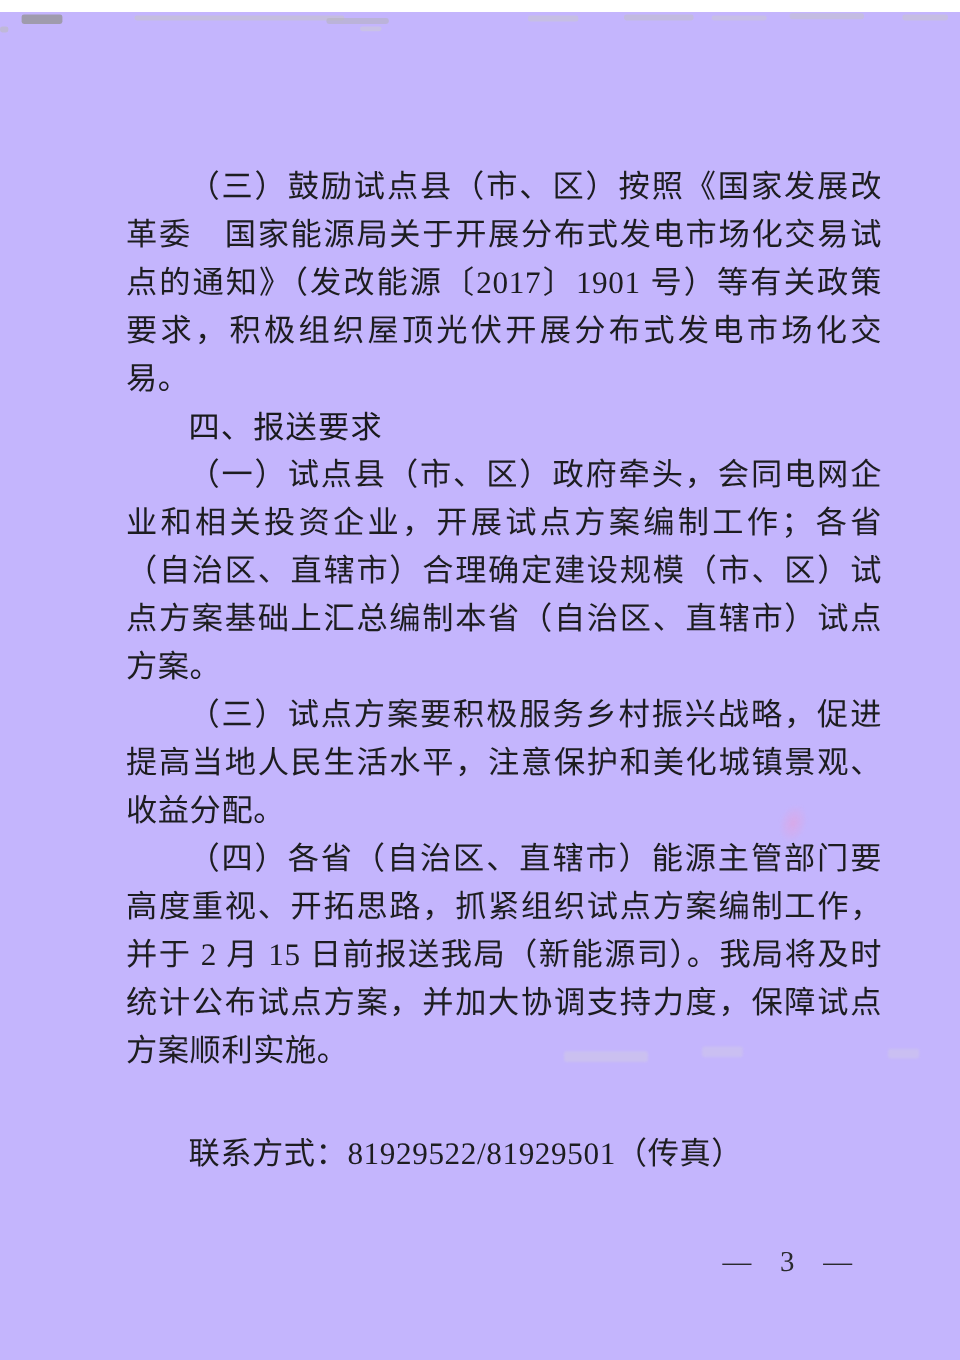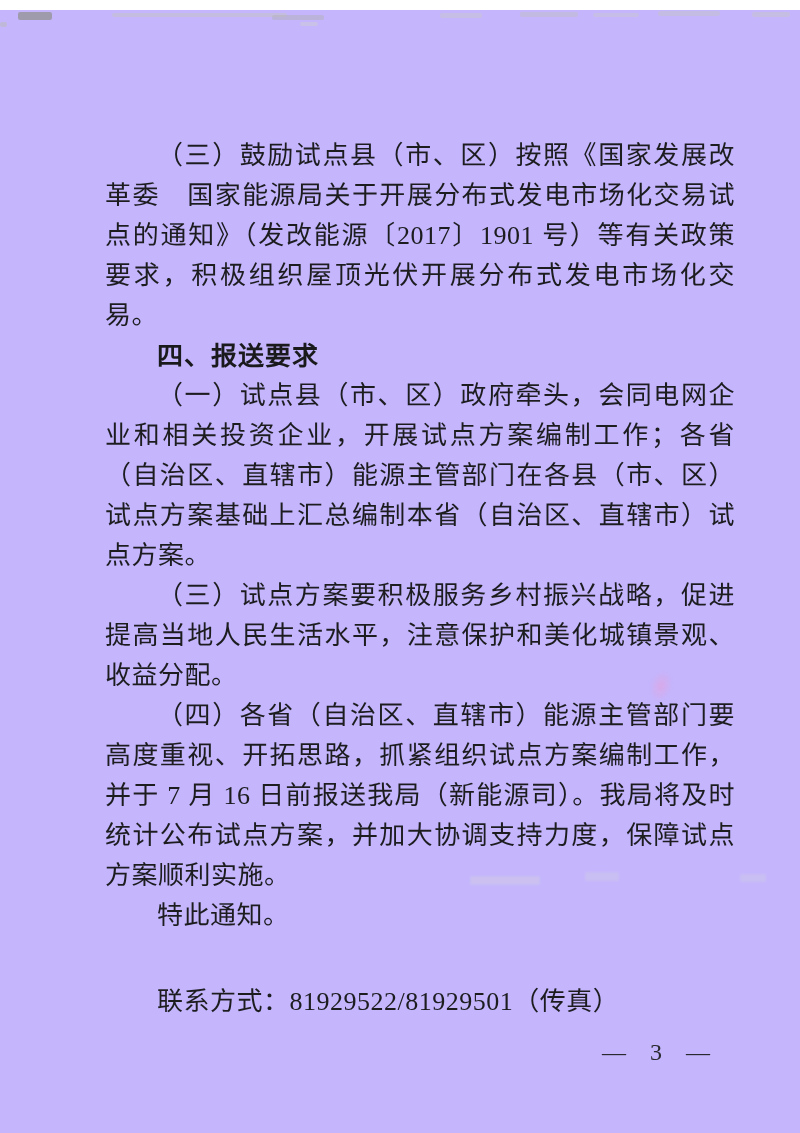--- a/index.html
+++ b/index.html
@@ -31,21 +31,21 @@
     text-indent: 2em;
     letter-spacing: 0.5px;
     font-family: "Liberation Serif", "DejaVu Serif", serif;
   }
   .heading {
     margin: 0;
     font-size: 26px;
     line-height: 40px;
     text-indent: 2em;
     color: #1a1a1d;
-    font-weight: 700;
+    font-weight: 400;
     font-family: "Liberation Sans", "DejaVu Sans", sans-serif;
     letter-spacing: 1px;
   }
   .contact {
     margin-top: 46px;
   }
   .pagenum {
     position: absolute;
     top: 1030px;
     left: 602px;
@@ -106,26 +106,25 @@
   <i class="artifact s2"></i>
   <i class="artifact s3"></i>
   <i class="artifact pink1"></i>
   <i class="artifact pink2"></i>
 
   <main class="content">
     <p class="para">（三）鼓励试点县（市、区）按照《国家发展改革委　国家能源局关于开展分布式发电市场化交易试点的通知》（发改能源〔2017〕1901 号）等有关政策要求，积极组织屋顶光伏开展分布式发电市场化交易。</p>
 
     <h2 class="heading">四、报送要求</h2>
 
-    <p class="para">（一）试点县（市、区）政府牵头，会同电网企业和相关投资企业，开展试点方案编制工作；各省（自治区、直辖市）能源主管部门在各县（市、区）试点方案基础上汇总编制本省（自治区、直辖市）试点方案。</p>
+    <p class="para">（一）试点县（市、区）政府牵头，会同电网企业和相关投资企业，开展试点方案编制工作；各省（自治区、直辖市）合理确定建设规模（市、区）试点方案基础上汇总编制本省（自治区、直辖市）试点方案。</p>
 
 
     <p class="para">（三）试点方案要积极服务乡村振兴战略，促进提高当地人民生活水平，注意保护和美化城镇景观、收益分配。</p>
 
-    <p class="para">（四）各省（自治区、直辖市）能源主管部门要高度重视、开拓思路，抓紧组织试点方案编制工作，并于 7 月 16 日前报送我局（新能源司）。我局将及时统计公布试点方案，并加大协调支持力度，保障试点方案顺利实施。</p>
+    <p class="para">（四）各省（自治区、直辖市）能源主管部门要高度重视、开拓思路，抓紧组织试点方案编制工作，并于 2 月 15 日前报送我局（新能源司）。我局将及时统计公布试点方案，并加大协调支持力度，保障试点方案顺利实施。</p>
 
-    <p class="para">特此通知。</p>
 
     <p class="para contact">联系方式：81929522/81929501（传真）</p>
   </main>
 
   <footer class="pagenum">— 3 —</footer>
 </div>
 
 </body></html>

